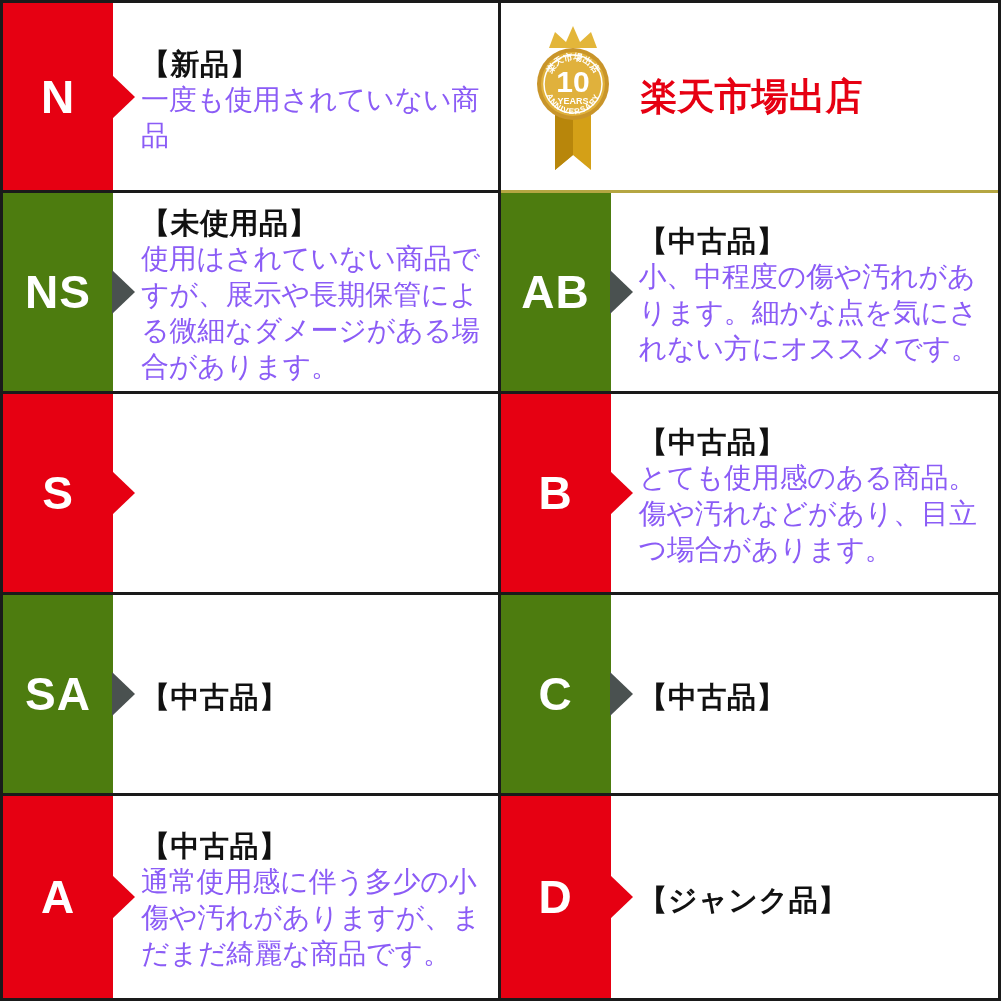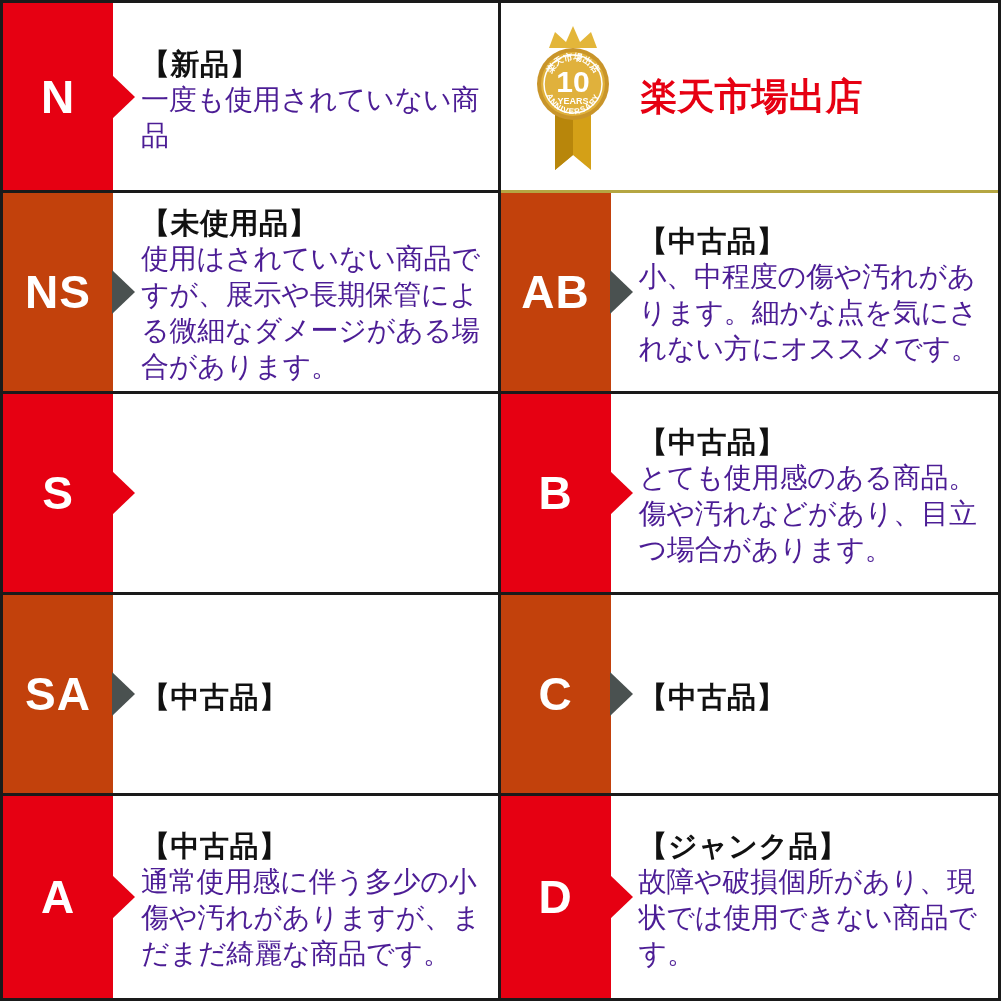--- a/index.html
+++ b/index.html
@@ -53,21 +53,21 @@
     display: flex;
     align-items: center;
     justify-content: center;
     color: #ffffff;
     font-size: 46px;
     font-weight: bold;
     letter-spacing: 1px;
     font-family: "Liberation Sans", sans-serif;
   }
   .badge.red  { background: #e60012; }
-  .badge.gray { background: #c2410c; }
+  .badge.gray { background: #4d7c0f; }
   .badge .arrow {
     position: absolute;
     right: -22px;
     top: 50%;
     transform: translateY(-50%);
     width: 0; height: 0;
     border-top: 22px solid transparent;
     border-bottom: 22px solid transparent;
     border-left: 23px solid #e60012;
   }
@@ -84,21 +84,21 @@
   }
   .title {
     font-size: 29px;
     font-weight: bold;
     color: #111111;
     line-height: 1.25;
     letter-spacing: 0.5px;
   }
   .desc {
     font-size: 28px;
-    color: #4c1d95;
+    color: #8b5cf6;
     line-height: 1.28;
     letter-spacing: -0.2px;
   }
 
   
   .promo {
     display: flex;
     align-items: center;
     justify-content: flex-start;
     border-right: none;
@@ -255,18 +255,17 @@
       </div>
     </div>
 
     <div class="cell col-right row-last">
       <div class="badge red">
         <span>D</span>
         <span class="arrow"></span>
       </div>
       <div class="textblock">
         <div class="title">【ジャンク品】</div>
-        <div class="desc">故障や破損個所があり、現状では使用できない商品です。</div>
       </div>
     </div>
 
   </div>
 </div>
 
 </body></html>

